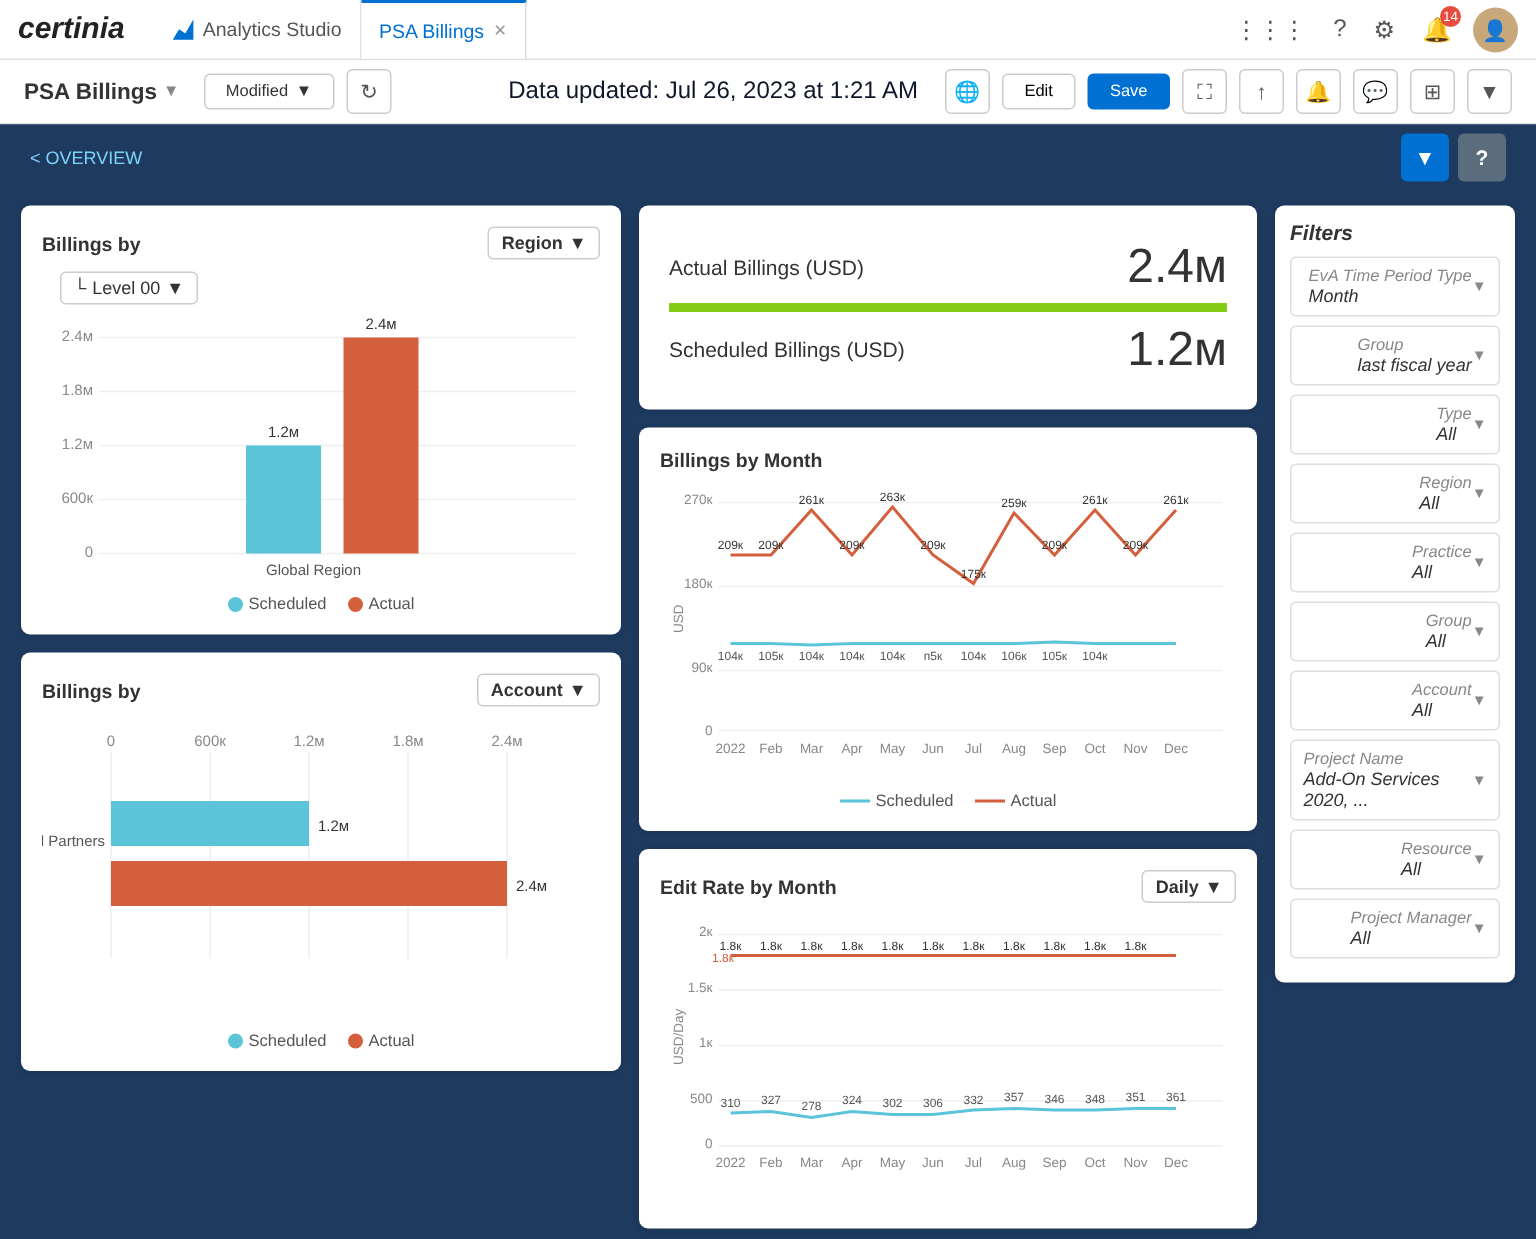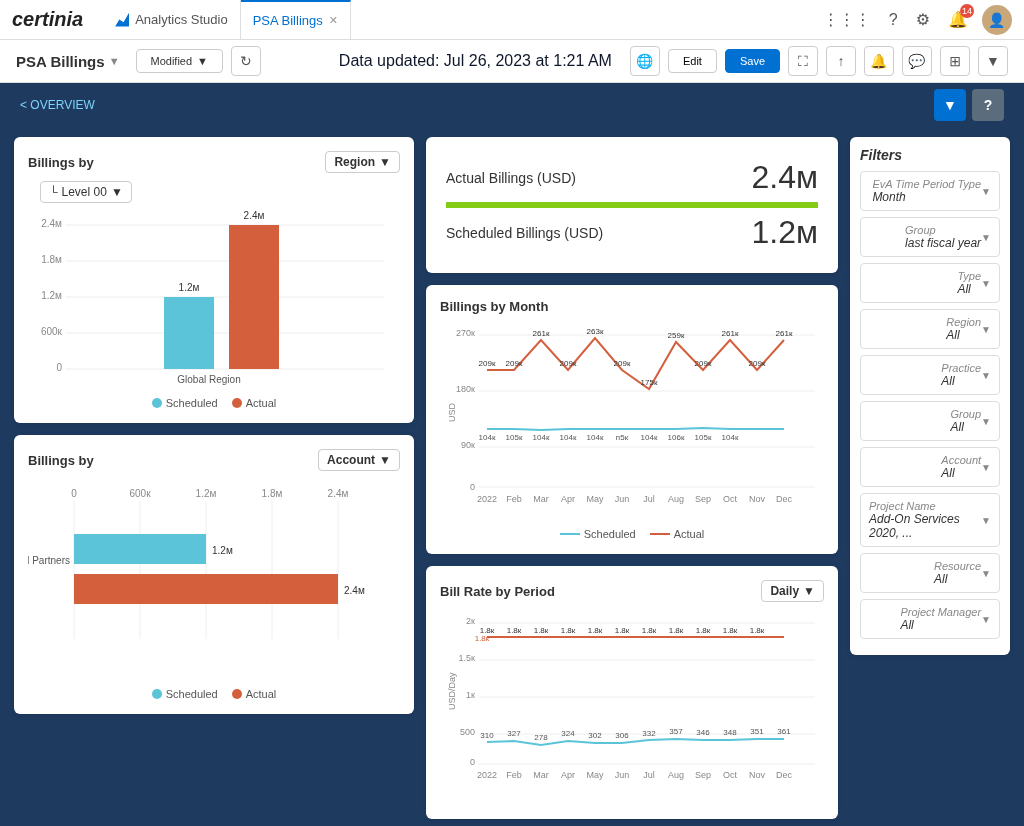--- a/index.html
+++ b/index.html
@@ -608,21 +608,21 @@
           </div>
           <div class="legend-item">
             <div class="legend-line" style="background:#d45f3c;"></div>
             <span>Actual</span>
           </div>
         </div>
       </div>
 
       <div class="card">
         <div class="card-title">
-          <span>Bill Rate by Period</span>
+          <span>Edit Rate by Month</span>
           <div class="select-dropdown">
             <span>Daily</span>
             <span>▼</span>
           </div>
         </div>
         <div style="position:relative;height:195px;">
           <svg viewBox="0 0 370 195" width="100%" height="195">
 
             <text x="28" y="14" font-size="9" fill="#888" text-anchor="end">2к</text>
             <text x="28" y="51" font-size="9" fill="#888" text-anchor="end">1.5к</text>

